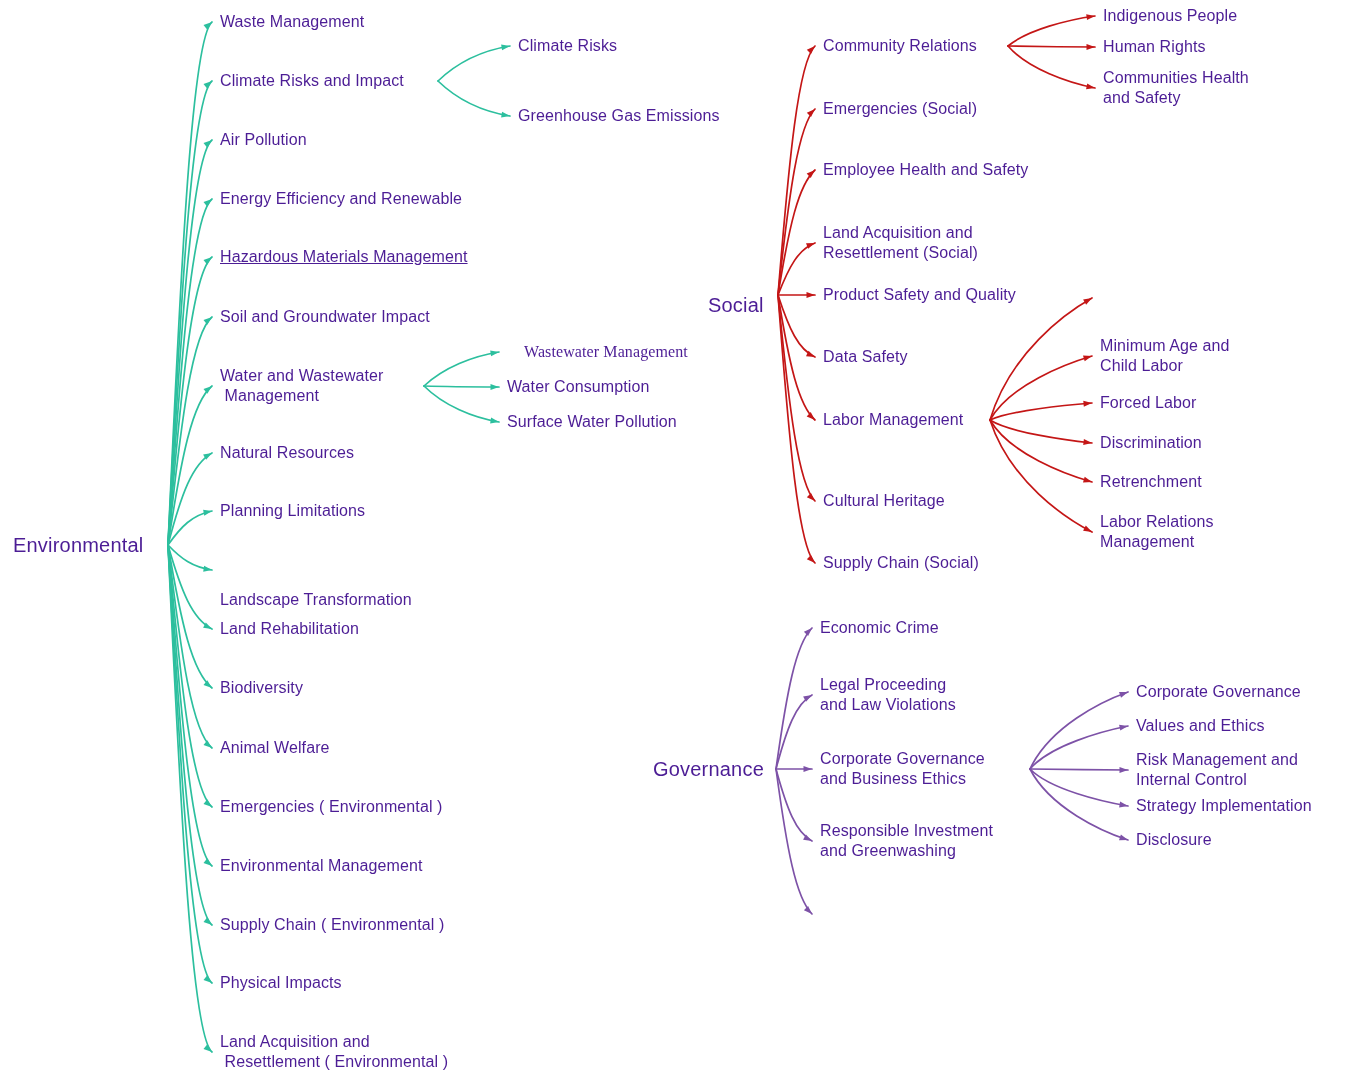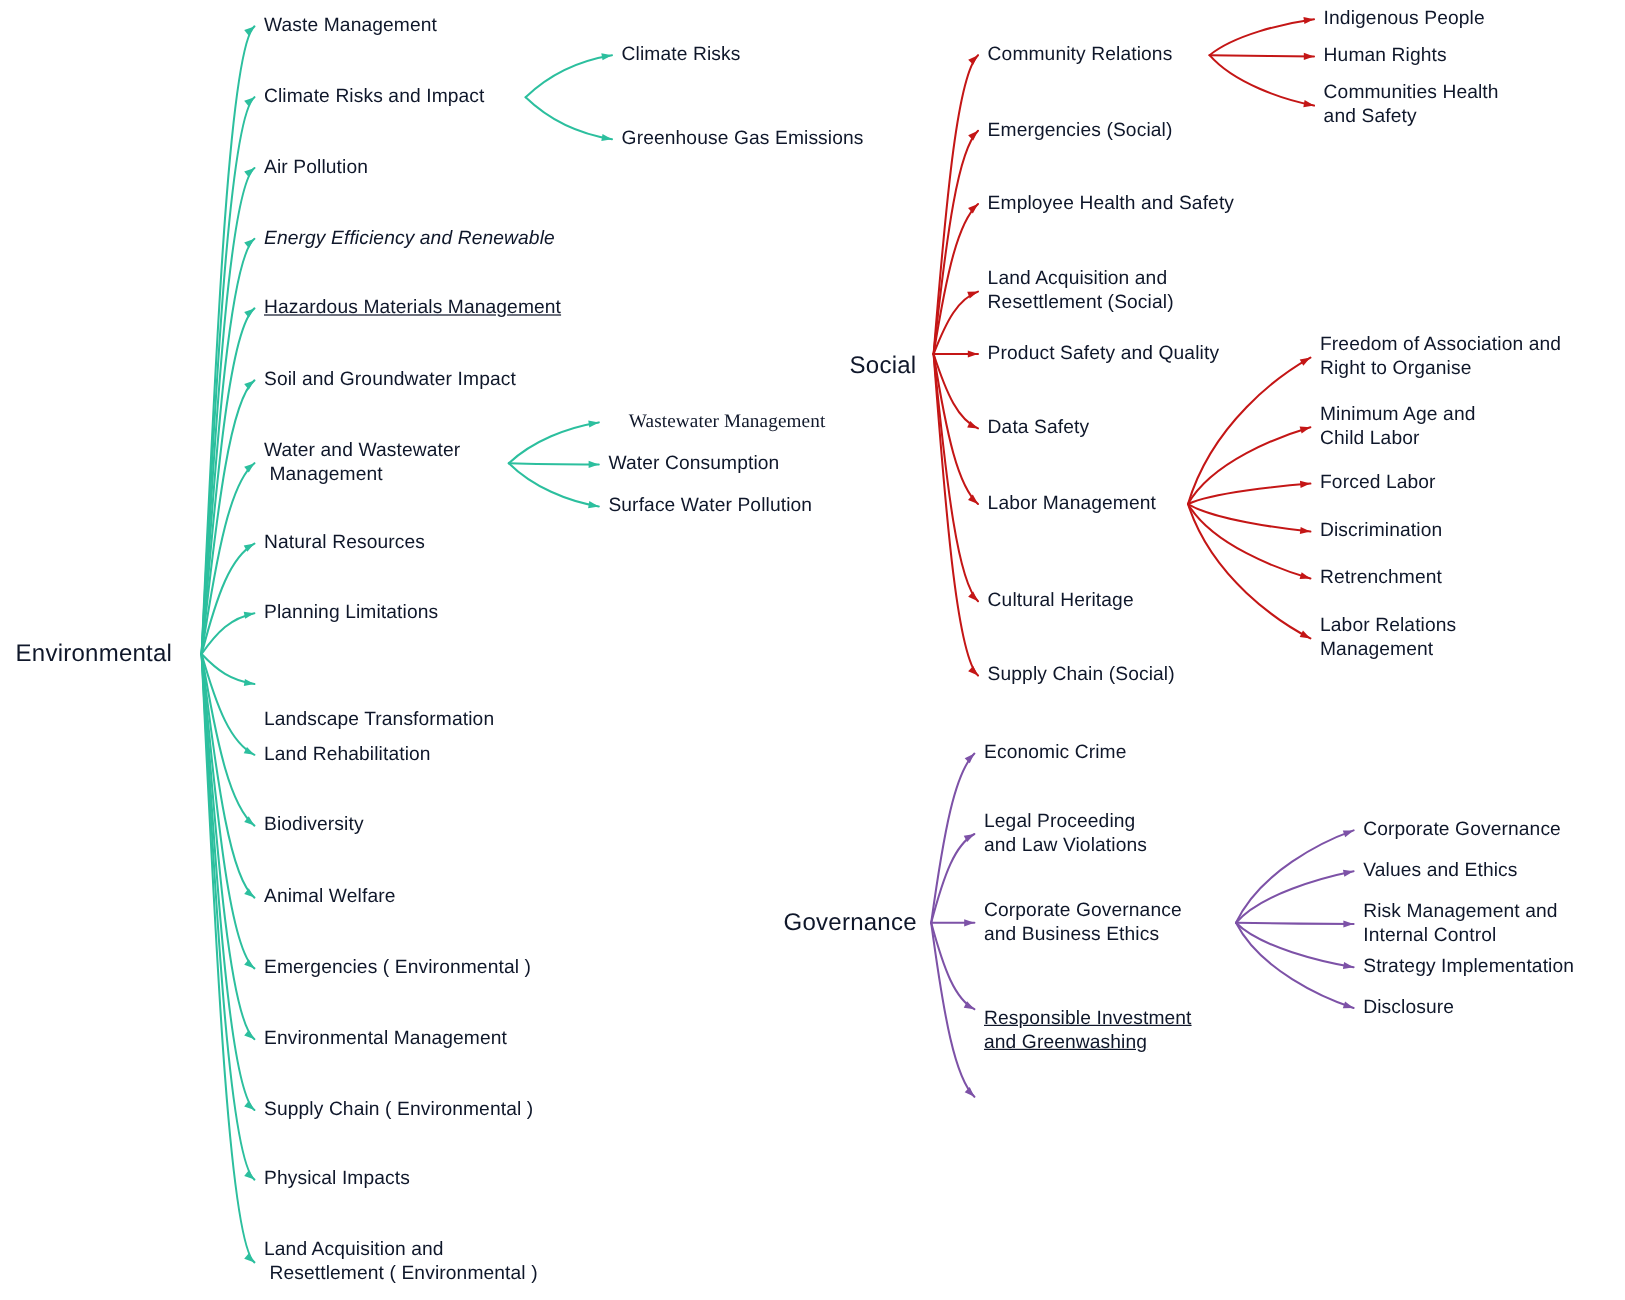--- a/index.html
+++ b/index.html
@@ -14,21 +14,21 @@
   }
   .canvas svg {
     position: absolute;
     left: 0; top: 0;
     width: 1354px; height: 1083px;
   }
   #nodes { position: absolute; left: 0; top: 0; width: 100%; height: 100%; }
   .node {
     position: absolute;
     transform: translateY(-50%);
-    color: #0f172a;
+    color: #4c1d95;
     font-size: 16px;
     line-height: 20px;
     white-space: pre;
     letter-spacing: 0.1px;
   }
   .node.root {
     font-size: 20px;
     line-height: 24px;
     letter-spacing: 0.2px;
   }
@@ -147,21 +147,21 @@
         <path d="M 803.9 910.2 L 812 914 L 808.1 905.9 Z" fill="#7d52a7" stroke="none"></path>
       </g>
     </svg>
   <div id="nodes">
       <div class="node root" style="left: 13px; top: 545px;">Environmental</div>
       <div class="node" style="left: 220px; top: 22px;">Waste Management</div>
       <div class="node" style="left: 220px; top: 81px;">Climate Risks and Impact</div>
       <div class="node" style="left: 518px; top: 46px;">Climate Risks</div>
       <div class="node" style="left: 518px; top: 116px;">Greenhouse Gas Emissions</div>
       <div class="node" style="left: 220px; top: 140px;">Air Pollution</div>
-      <div class="node" style="left: 220px; top: 199px; font-style: italic;">Energy Efficiency and Renewable</div>
+      <div class="node" style="left: 220px; top: 199px;">Energy Efficiency and Renewable</div>
       <div class="node" style="left: 220px; top: 257px; text-decoration: underline;">Hazardous Materials Management</div>
       <div class="node" style="left: 220px; top: 317px;">Soil and Groundwater Impact</div>
       <div class="node" style="left: 220px; top: 386px;">Water and Wastewater
  Management</div>
       <div class="node" style="left: 524px; top: 352px; font-family: Liberation Serif, serif;">Wastewater Management</div>
       <div class="node" style="left: 507px; top: 387px;">Water Consumption</div>
       <div class="node" style="left: 507px; top: 422px;">Surface Water Pollution</div>
       <div class="node" style="left: 220px; top: 453px;">Natural Resources</div>
       <div class="node" style="left: 220px; top: 511px;">Planning Limitations</div>
       <div class="node" style="left: 220px; top: 600px;">Landscape Transformation</div>
@@ -180,22 +180,20 @@
       <div class="node" style="left: 1103px; top: 47px;">Human Rights</div>
       <div class="node" style="left: 1103px; top: 88px;">Communities Health
 and Safety</div>
       <div class="node" style="left: 823px; top: 109px;">Emergencies (Social)</div>
       <div class="node" style="left: 823px; top: 170px;">Employee Health and Safety</div>
       <div class="node" style="left: 823px; top: 243px;">Land Acquisition and
 Resettlement (Social)</div>
       <div class="node" style="left: 823px; top: 295px;">Product Safety and Quality</div>
       <div class="node" style="left: 823px; top: 357px;">Data Safety</div>
       <div class="node" style="left: 823px; top: 420px;">Labor Management</div>
-      <div class="node" style="left: 1100px; top: 298px;">Freedom of Association and
-Right to Organise</div>
       <div class="node" style="left: 1100px; top: 356px;">Minimum Age and
 Child Labor</div>
       <div class="node" style="left: 1100px; top: 403px;">Forced Labor</div>
       <div class="node" style="left: 1100px; top: 443px;">Discrimination</div>
       <div class="node" style="left: 1100px; top: 482px;">Retrenchment</div>
       <div class="node" style="left: 1100px; top: 532px;">Labor Relations
 Management</div>
       <div class="node" style="left: 823px; top: 501px;">Cultural Heritage</div>
       <div class="node" style="left: 823px; top: 563px;">Supply Chain (Social)</div>
       <div class="node root" style="left: 653px; top: 769px;">Governance</div>
@@ -203,16 +201,16 @@
       <div class="node" style="left: 820px; top: 695px;">Legal Proceeding
 and Law Violations</div>
       <div class="node" style="left: 820px; top: 769px;">Corporate Governance
 and Business Ethics</div>
       <div class="node" style="left: 1136px; top: 692px;">Corporate Governance</div>
       <div class="node" style="left: 1136px; top: 726px; text-align: right;">Values and Ethics</div>
       <div class="node" style="left: 1136px; top: 770px;">Risk Management and
 Internal Control</div>
       <div class="node" style="left: 1136px; top: 806px;">Strategy Implementation</div>
       <div class="node" style="left: 1136px; top: 840px;">Disclosure</div>
-      <div class="node" style="left: 820px; top: 859px; text-decoration: underline;">Responsible Investment
+      <div class="node" style="left: 820px; top: 841px;">Responsible Investment
 and Greenwashing</div>
     </div>
 </div>
 
 </body></html>

